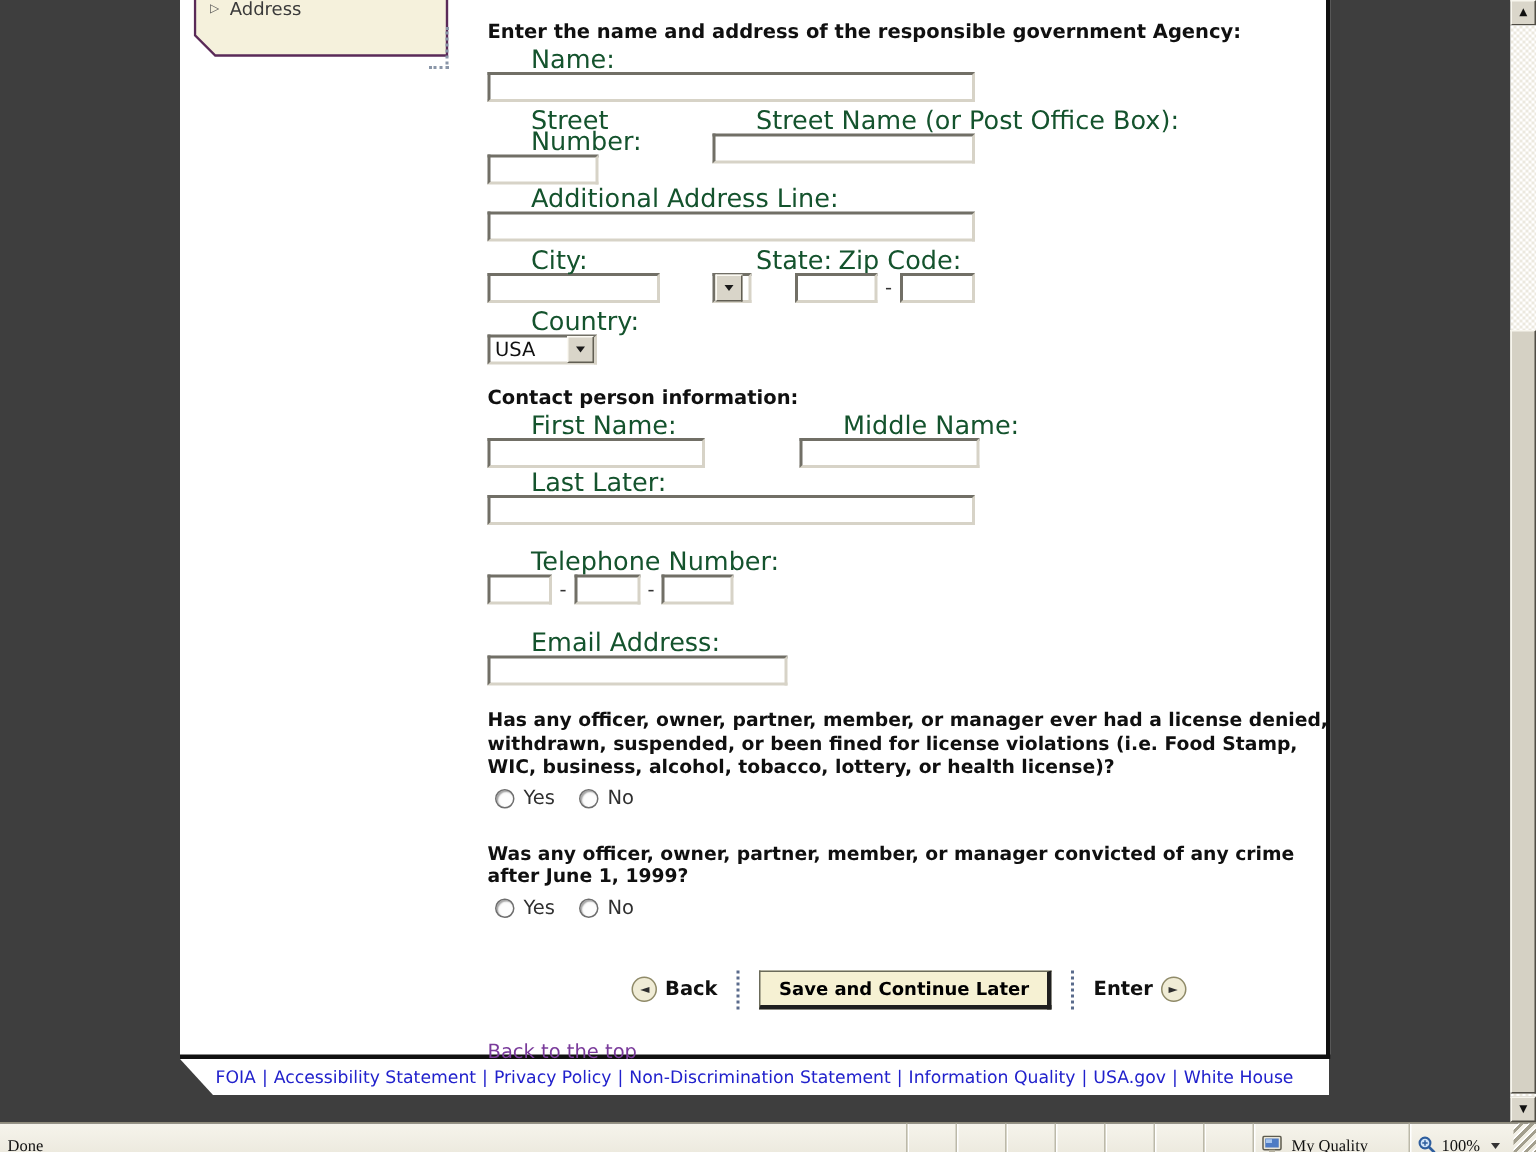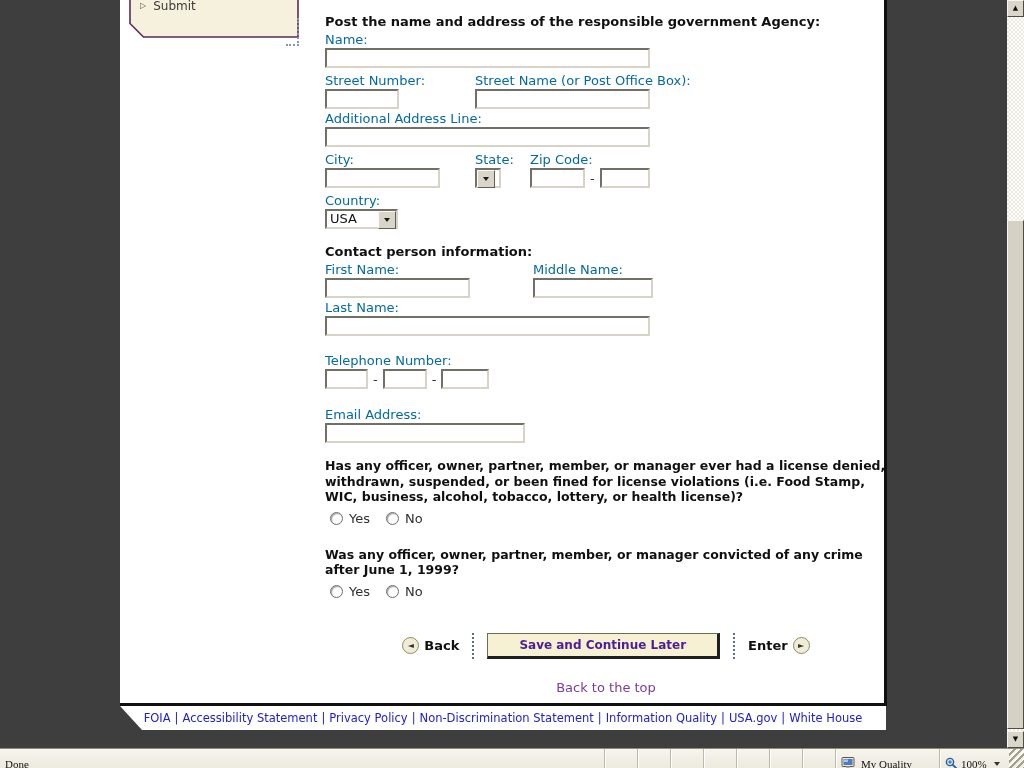--- a/index.html
+++ b/index.html
@@ -16,30 +16,30 @@
   
   .submit-tab{position:absolute;left:9px;top:0;width:172px;height:42px;}
   .tab-label{position:absolute;left:11px;top:-1px;display:flex;align-items:center;gap:7px;
     font-size:12px;color:#3A3A3A;}
   .tri-glyph{font-size:8px;color:#555;line-height:1;}
   .dots-v{position:absolute;left:177px;top:18px;height:28px;width:0;border-left:2px dotted #8A96A8;}
   .dots-h{position:absolute;left:166px;top:44px;width:13px;height:0;border-top:2px dotted #8A96A8;}
   
   .form-col{position:absolute;left:205px;top:14px;width:562px;}
   .heading{font-weight:700;font-size:13px;color:#101010;line-height:16px;}
-  .lbl{display:block;font-size:13px;color:#0369a1;line-height:14px;margin-top:3px;margin-bottom:1px;}
+  .lbl{display:block;font-size:17px;color:#14532d;line-height:14px;margin-top:3px;margin-bottom:1px;margin-left:29px;}
   .tb{display:block;box-sizing:border-box;height:20px;background:#FFF;padding:0 3px;
     border:2px solid;border-color:#716F66 #D7D3C7 #D7D3C7 #716F66;
     font:13px "DejaVu Sans","Liberation Sans",sans-serif;color:#111;outline:none;}
   .w325{width:325px}.w175{width:175px}.w74{width:74px}.w115{width:115px}
   .w55{width:55px}.w50{width:50px}.w145{width:145px}.w120{width:120px}
   .w43{width:43px}.w44{width:44px}.w48{width:48px}.w200{width:200px}
   .flex{display:flex;}
   .c150{width:150px;}.c55{width:55px;}.c208{width:208px;}
-  .select{box-sizing:border-box;height:20px;background:#FFF;display:flex;align-items:flex-start;
+  .select{box-sizing:border-box;height:20px;background:#FFF;display:flex;align-items:center;
     border:2px solid;border-color:#716F66 #D7D3C7 #D7D3C7 #716F66;}
   .selw26{width:26px}.selw73{width:73px}
   .sel-val{flex:1;font-size:13px;padding-left:3px;color:#111;}
   .sel-btn{width:16px;height:16px;background:#D9D5C9;display:flex;align-items:center;justify-content:center;
     border:1px solid;border-color:#FCFAF3 #615E53 #615E53 #FCFAF3;}
   .tri-down{width:0;height:0;border-left:3px solid transparent;border-right:3px solid transparent;
     border-top:4px solid #1A1A1A;}
   .inline-ctr{display:flex;align-items:center;}
   .dash{font-size:13px;color:#333;margin:0 5px;}
   .mt3{margin-top:3px}.mt6{margin-top:6px}.mt18{margin-top:18px}.mt19{margin-top:19px}
@@ -51,22 +51,22 @@
   .rlabel{font-size:13px;color:#2F2F2F;}
   .question{font-weight:700;font-size:12.5px;line-height:15.5px;color:#101010;}
   
   .btn-row{display:flex;align-items:center;justify-content:center;margin-top:34px;gap:13px;}
   .nav-btn{display:flex;align-items:center;gap:5px;font-weight:700;font-size:13px;color:#101010;cursor:default;}
   .circle-icon{width:15px;height:15px;border-radius:50%;background:#F0ECD6;border:1px solid #8F8A68;
     color:#2E2E2E;font-size:8px;line-height:1;display:flex;align-items:center;justify-content:center;flex:none;}
   .dot-sep{height:26px;border-left:2px dotted #5A6B8C;}
   .save-btn{background:#F6F1D3;border:1px solid #6B6B5A;border-right:3px solid #1F1F1F;
     border-bottom:3px solid #1F1F1F;font-weight:700;font-size:12px;font-family:inherit;
-    padding:4px 31px;color:#4c1d95;}
-  .top-link{display:block;text-align:center;margin-top:21px;font-size:13px;color:#7A3B9B;text-decoration:none;}
+    padding:4px 12px;color:#000000;}
+  .top-link{display:block;margin-top:21px;font-size:13px;color:#7A3B9B;text-decoration:none;}
   
   .footer{position:absolute;left:120px;top:706px;width:766px;height:24px;background:#FFF;
     display:flex;align-items:center;justify-content:center;}
   .notch{position:absolute;left:0;top:0;width:22px;height:24px;background:#3E3E3E;
     clip-path:polygon(0 0,100% 100%,0 100%);}
   .flink{color:#2121CC;font-size:11.5px;text-decoration:none;white-space:nowrap;}
   .fsep{color:#2121CC;font-size:11.5px;margin:0 4px;}
   
   .scrollbar{position:absolute;right:0;top:0;width:17px;height:748px;}
   .sb-btn{position:absolute;left:0;width:17px;height:17px;box-sizing:border-box;background:#DAD6CA;
@@ -98,29 +98,29 @@
 <body>
 
 <div class="content-panel">
 
   <div class="submit-tab">
     <svg width="172" height="42" viewBox="0 0 172 42">
       <path d="M1,-4 L169,-4 L169,37 L14.5,37 L1,23.5 Z" fill="#F5F1DC" stroke="#5A2A58" stroke-width="1.6"></path>
     </svg>
     <span class="tab-label">
       <span class="tri-glyph">▷</span>
-      <span>Submit</span>
+      <span>Address</span>
     </span>
   </div>
   <div class="dots-v"></div>
   <div class="dots-h"></div>
 
   <div class="form-col">
 
-    <div class="heading">Post the name and address of the responsible government Agency:</div>
+    <div class="heading">Enter the name and address of the responsible government Agency:</div>
 
     <label class="lbl">Name:</label>
     <input class="tb w325" style="">
 
     <div class="flex mt3">
       <div class="c150">
         <label class="lbl">Street Number:</label>
         <input class="tb w74" style="">
       </div>
       <div>
@@ -169,21 +169,21 @@
       <div class="c208">
         <label class="lbl">First Name:</label>
         <input class="tb w145" style="">
       </div>
       <div>
         <label class="lbl">Middle Name:</label>
         <input class="tb w120" style="">
       </div>
     </div>
 
-    <label class="lbl mt3">Last Name:</label>
+    <label class="lbl mt3">Last Later:</label>
     <input class="tb w325" style="">
 
     <label class="lbl mt18">Telephone Number:</label>
     <div class="inline-ctr">
       <input class="tb w43" style="">
       <span class="dash">-</span>
       <input class="tb w44" style="">
       <span class="dash">-</span>
       <input class="tb w48" style="">
     </div>

